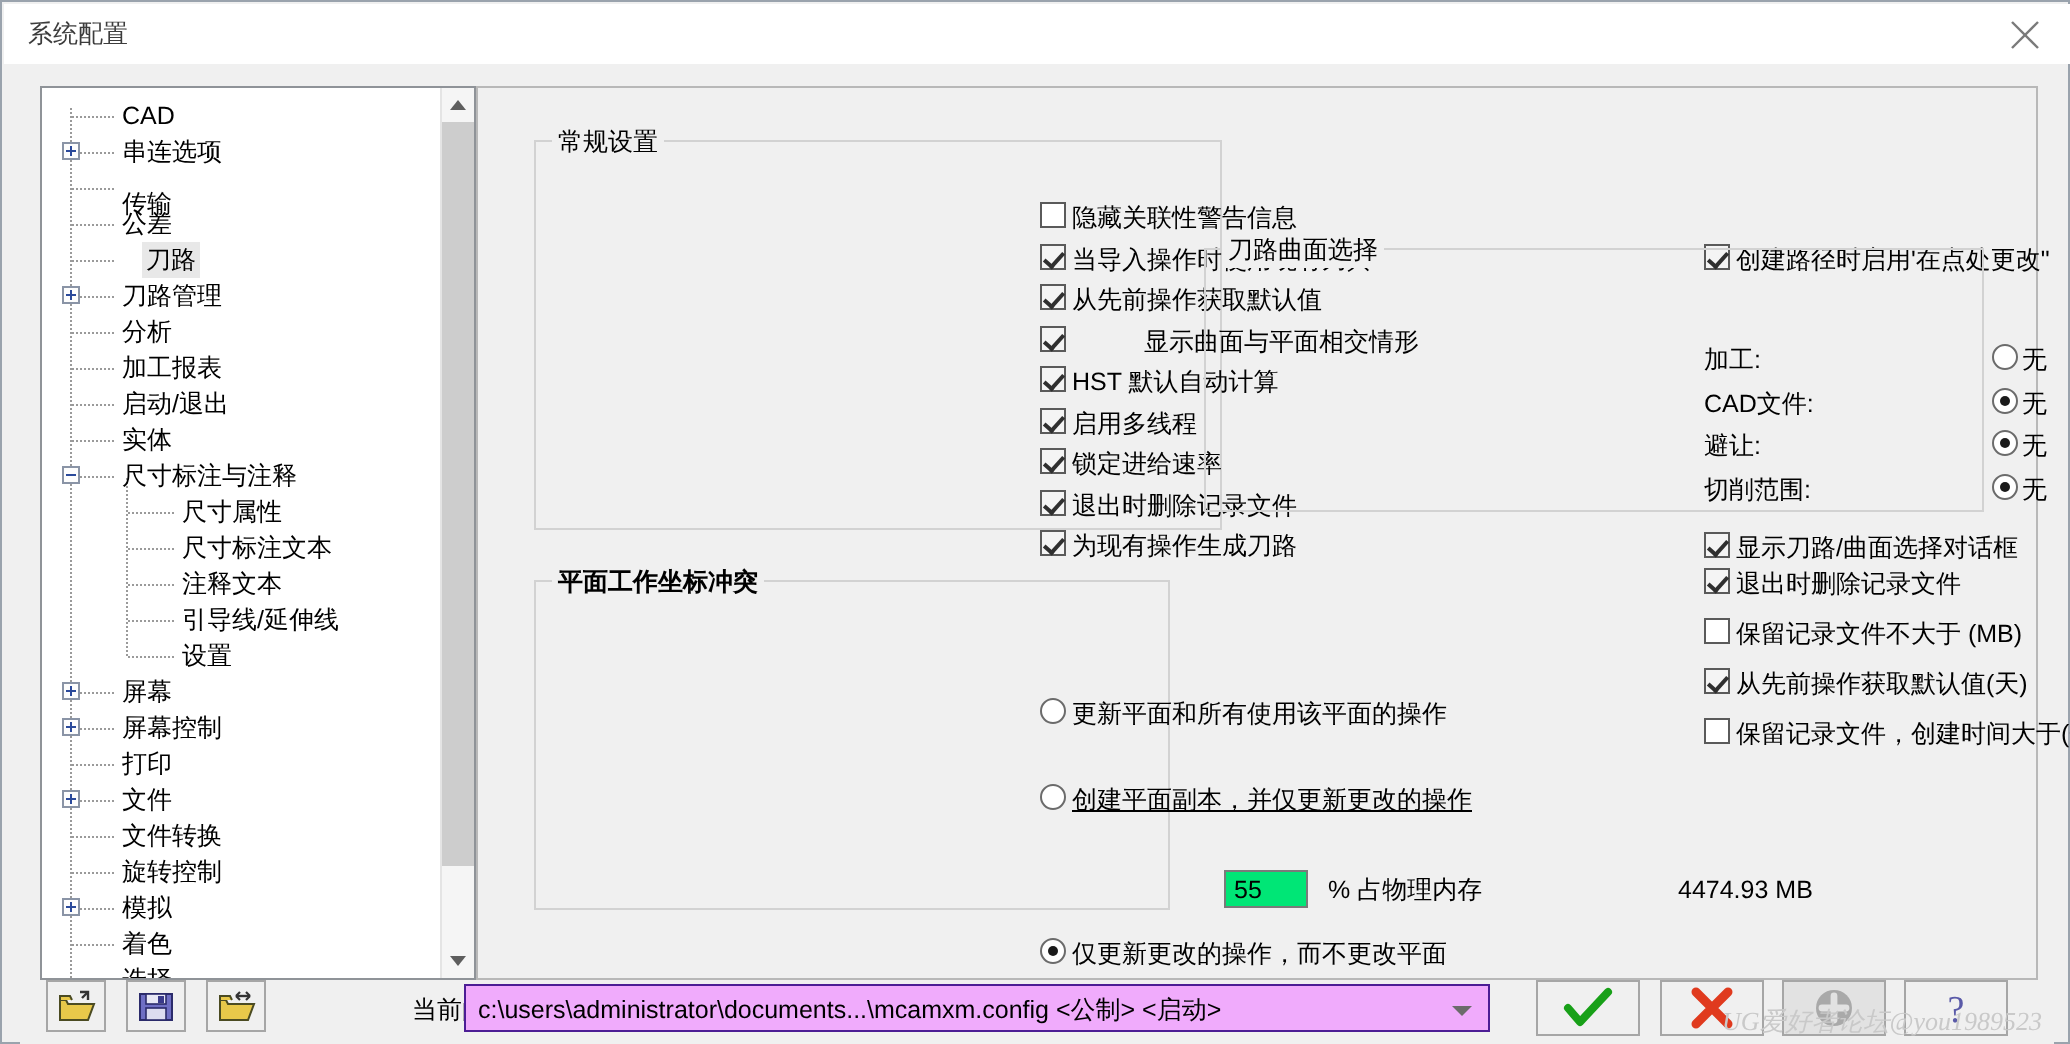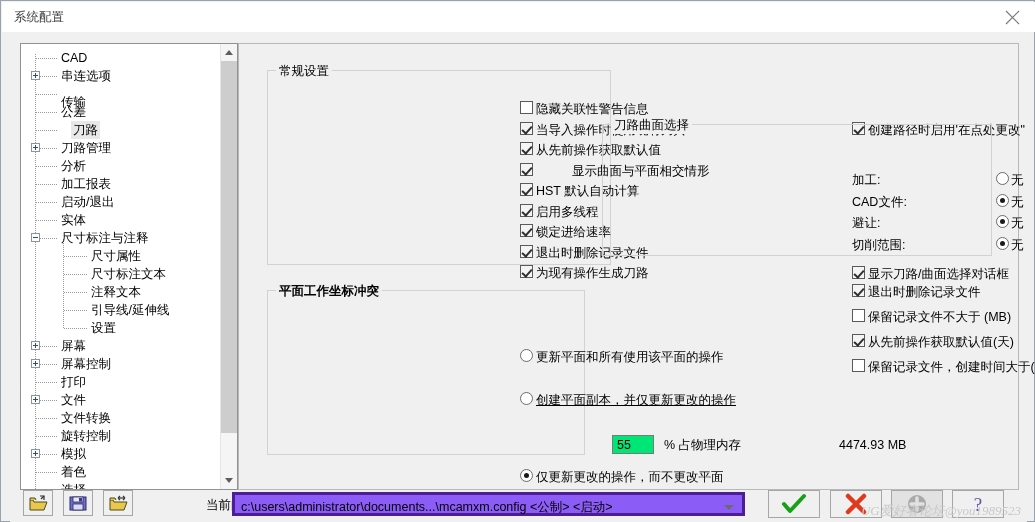--- a/index.html
+++ b/index.html
@@ -73,21 +73,21 @@
   
   .nfield{position:absolute;box-sizing:border-box;border:1px solid #c6c6c6;background:#f0f0f0;
     color:#9a9a9a;font-size:12.5px;padding:2px 4px;}
   .nfield.small{border:1px solid #7a7a7a;background:#00e676;color:#000;}
 
   
   .bottombar{position:absolute;left:9px;top:489px;width:1017px;height:32px;background:#f0f0f0;}
   .tbtn{position:absolute;top:0;width:30px;height:26px;box-sizing:border-box;
     border:1px solid #a6a6a6;background:#f0f0f0;display:flex;align-items:center;justify-content:center;}
   .cur-label{position:absolute;white-space:nowrap;font-size:12.5px;}
-  .combo{position:absolute;box-sizing:border-box;border:3px solid #4c1d95;background:#8b5cf6;}
+  .combo{position:absolute;box-sizing:border-box;border:1px solid #4c1d95;background:#f0abfc;}
   .combo-text{position:absolute;left:6px;top:4px;font-size:12.5px;white-space:nowrap;overflow:hidden;}
   .combo-arrow{position:absolute;right:8px;top:10px;width:0;height:0;
     border-left:5px solid transparent;border-right:5px solid transparent;border-top:5px solid #6b6b6b;}
   .abtn{position:absolute;top:0;width:52px;height:28px;box-sizing:border-box;
     border:1px solid #a6a6a6;background:#f0f0f0;display:flex;align-items:center;justify-content:center;}
   .abtn.disabled{background:#e2e2e2;}
   .watermark{position:absolute;right:6px;bottom:2px;font-size:13px;color:#c9c9c9;
     font-style:italic;font-family:"Liberation Serif",serif;white-space:nowrap;}
 </style>
 </head>

